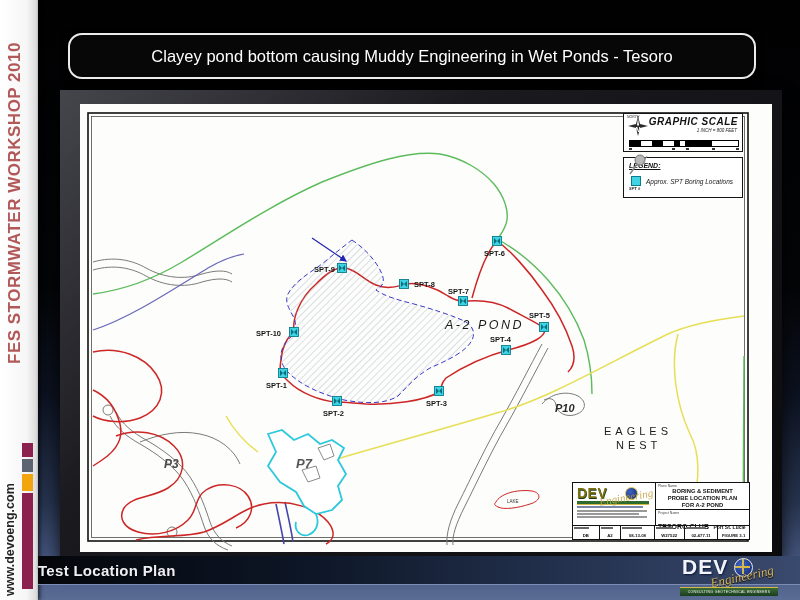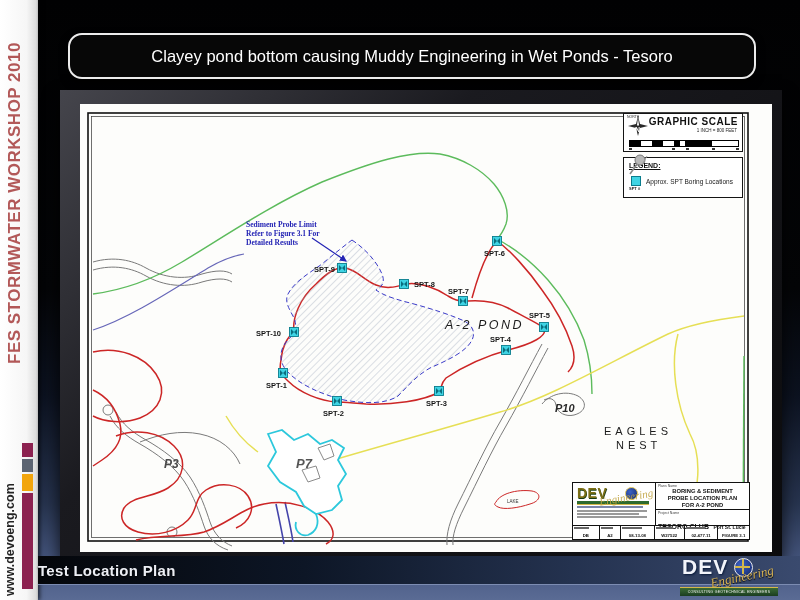--- a/index.html
+++ b/index.html
@@ -28,21 +28,21 @@
     display:flex;align-items:center;justify-content:center;
     color:#ffffff;font-size:16.5px;}
 
   
   #paper-frame{left:60px;top:90px;width:722px;height:468px;
     background:linear-gradient(135deg,#45454c 0%,#1a1a1f 35%,#0b0b0d 100%);
     box-shadow:0 8px 16px rgba(0,0,0,.8);}
   #paper{left:80px;top:104px;width:692px;height:448px;background:#fdfdfb;}
   #paper svg{position:absolute;left:0;top:0;}
 
-  .mapbox{position:absolute;box-sizing:border-box;background:#fff;border:1px solid #141414;}
+  .mapbox{position:absolute;box-sizing:border-box;background:#fff;border:1px solid #141414;font-style:italic;}
   #scale-box{left:543px;top:9px;width:120px;height:39px;}
   #scale-title{position:absolute;right:4px;top:2px;font-weight:bold;font-size:10px;letter-spacing:.5px;color:#111;}
   #scale-sub{position:absolute;right:5px;top:14px;font-size:4.5px;color:#222;}
   #scale-bar{position:absolute;left:5px;top:26px;height:7px;width:110px;display:flex;border:1px solid #000;box-sizing:border-box;background:#fff;}
   #scale-bar div{height:100%;}
   .tick{position:absolute;top:34px;width:3px;height:2px;background:#333;}
 
   #legend-box{left:543px;top:53px;width:120px;height:41px;}
   #legend-title{position:absolute;left:5px;top:4px;font-weight:bold;font-size:7px;text-decoration:underline;color:#111;}
   #legend-swatch{position:absolute;left:7px;top:18px;width:8px;height:8px;background:#3fd4e4;border:1px solid #0a7d8d;}
@@ -265,25 +265,20 @@
     <div id="legend-swatch"></div>
     <div id="legend-swatch-label">SPT #</div>
     <div id="legend-entry">Approx. SPT Boring Locations</div>
     <svg style="position:absolute;right:8px;top:-6px;" width="26" height="26" viewBox="0 0 26 26">
       <circle cx="16" cy="8" r="5" fill="#b8b8b8" stroke="#777" stroke-width="1"></circle>
       <path d="M13,12 L6,22" stroke="#8a8a8a" stroke-width="1.6"></path>
       <path d="M19,11 L23,4" stroke="#9a9a9a" stroke-width="1"></path>
     </svg>
   </div>
 
-  <div id="probe-note" class="abs">
-    <div>Sediment Probe Limit</div>
-    <div>Refer to Figure 3.1 For</div>
-    <div>Detailed Results</div>
-  </div>
 
   <div id="title-block" class="abs">
     <div id="tb-main">
       <div id="tb-logo">
         <span id="tb-logo-word">DEV</span>
         <span id="tb-globe"></span>
         <div id="tb-greenbar"></div>
         <div class="tb-smudge" style="top:23px;width:66px;"></div>
         <div class="tb-smudge gray" style="top:27px;width:70px;"></div>
         <div class="tb-smudge gray" style="top:30px;width:62px;"></div>

